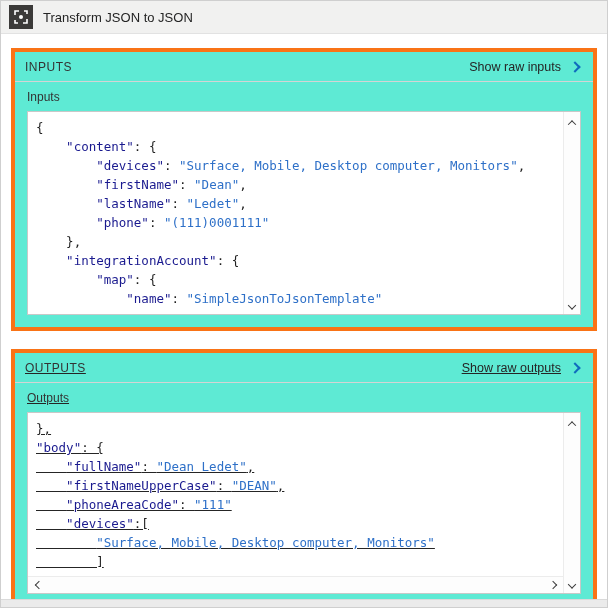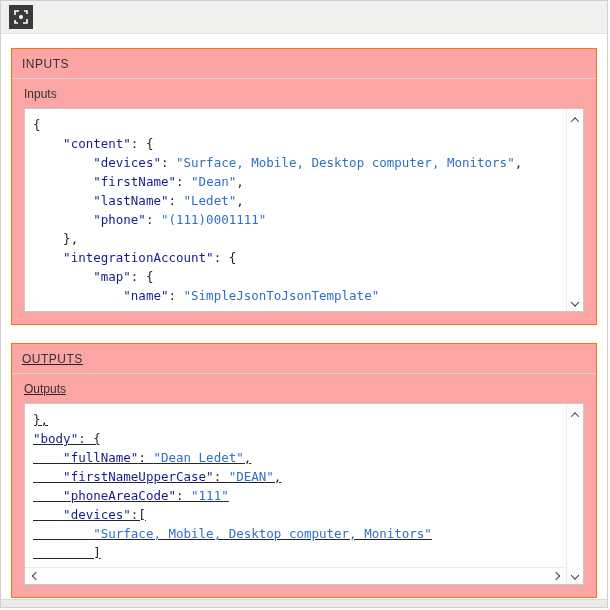--- a/index.html
+++ b/index.html
@@ -26,22 +26,22 @@
     width: 24px; height: 24px;
     background: #3b3a39;
     display: inline-flex; align-items: center; justify-content: center;
     flex: 0 0 auto;
   }
   .title { font-size: 13px; color: #242424; }
 
   
   .panel {
     margin: 14px 10px 0 10px;
-    border: 1px solid #f97316;
-    background: #fca5a5;
+    border: 4px solid #f97316;
+    background: #5eead4;
   }
   .panel + .panel { margin-top: 18px; text-decoration: underline; }
   .panel-header {
     height: 30px;
     display: flex; align-items: center; justify-content: space-between;
     padding: 0 10px;
     border-bottom: 1px solid #d4d4d4;
   }
   .panel-title { font-size: 12px; letter-spacing: 0.5px; color: #333; }
   .raw-link {
@@ -133,25 +133,30 @@
       <svg width="16" height="16" viewBox="0 0 16 16" aria-hidden="true">
         <g fill="none" stroke="#ffffff" stroke-width="1.6">
           <path d="M6 2 H2 V6"></path>
           <path d="M10 14 H14 V10"></path>
           <path d="M11 2 H14 V5"></path>
           <path d="M2 11 V14 H5"></path>
         </g>
         <circle cx="8" cy="8" r="2" fill="#ffffff"></circle>
       </svg>
     </span>
+    <span class="title">Transform JSON to JSON</span>
   </div>
 
   <section class="panel">
     <div class="panel-header">
       <span class="panel-title">INPUTS</span>
+      <a class="raw-link">
+        <span>Show raw inputs</span>
+        <i class="chev chev-link"></i>
+      </a>
     </div>
     <div class="panel-body">
       <div class="box-label">Inputs</div>
       <div class="codebox codebox-v">
         <div class="code">
             <div class="code-line"><span class="tok-pl">{</span></div>
             <div class="code-line"><span class="tok-pl">    </span><span class="tok-k">"content"</span><span class="tok-pl">: {</span></div>
             <div class="code-line"><span class="tok-pl">        </span><span class="tok-k">"devices"</span><span class="tok-pl">: </span><span class="tok-s">"Surface, Mobile, Desktop computer, Monitors"</span><span class="tok-pl">,</span></div>
             <div class="code-line"><span class="tok-pl">        </span><span class="tok-k">"firstName"</span><span class="tok-pl">: </span><span class="tok-s">"Dean"</span><span class="tok-pl">,</span></div>
             <div class="code-line"><span class="tok-pl">        </span><span class="tok-k">"lastName"</span><span class="tok-pl">: </span><span class="tok-s">"Ledet"</span><span class="tok-pl">,</span></div>
@@ -169,20 +174,24 @@
             <i class="chev chev-down"></i>
           </span>
         </div>
       </div>
     </div>
   </section>
 
   <section class="panel">
     <div class="panel-header">
       <span class="panel-title">OUTPUTS</span>
+      <a class="raw-link">
+        <span>Show raw outputs</span>
+        <i class="chev chev-link"></i>
+      </a>
     </div>
     <div class="panel-body">
       <div class="box-label">Outputs</div>
       <div class="codebox codebox-grid">
         <div class="code">
             <div class="code-line"><span class="tok-pl">},</span></div>
             <div class="code-line"><span class="tok-k">"body"</span><span class="tok-pl">: {</span></div>
             <div class="code-line"><span class="tok-pl">    </span><span class="tok-k">"fullName"</span><span class="tok-pl">: </span><span class="tok-s">"Dean Ledet"</span><span class="tok-pl">,</span></div>
             <div class="code-line"><span class="tok-pl">    </span><span class="tok-k">"firstNameUpperCase"</span><span class="tok-pl">: </span><span class="tok-s">"DEAN"</span><span class="tok-pl">,</span></div>
             <div class="code-line"><span class="tok-pl">    </span><span class="tok-k">"phoneAreaCode"</span><span class="tok-pl">: </span><span class="tok-s">"111"</span></div>

